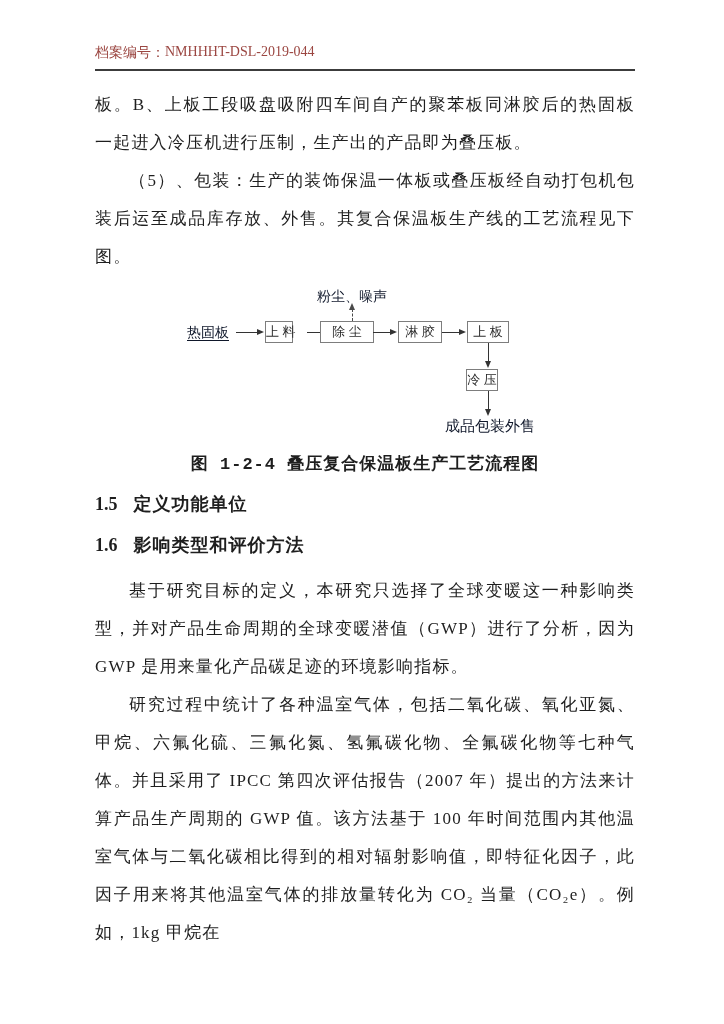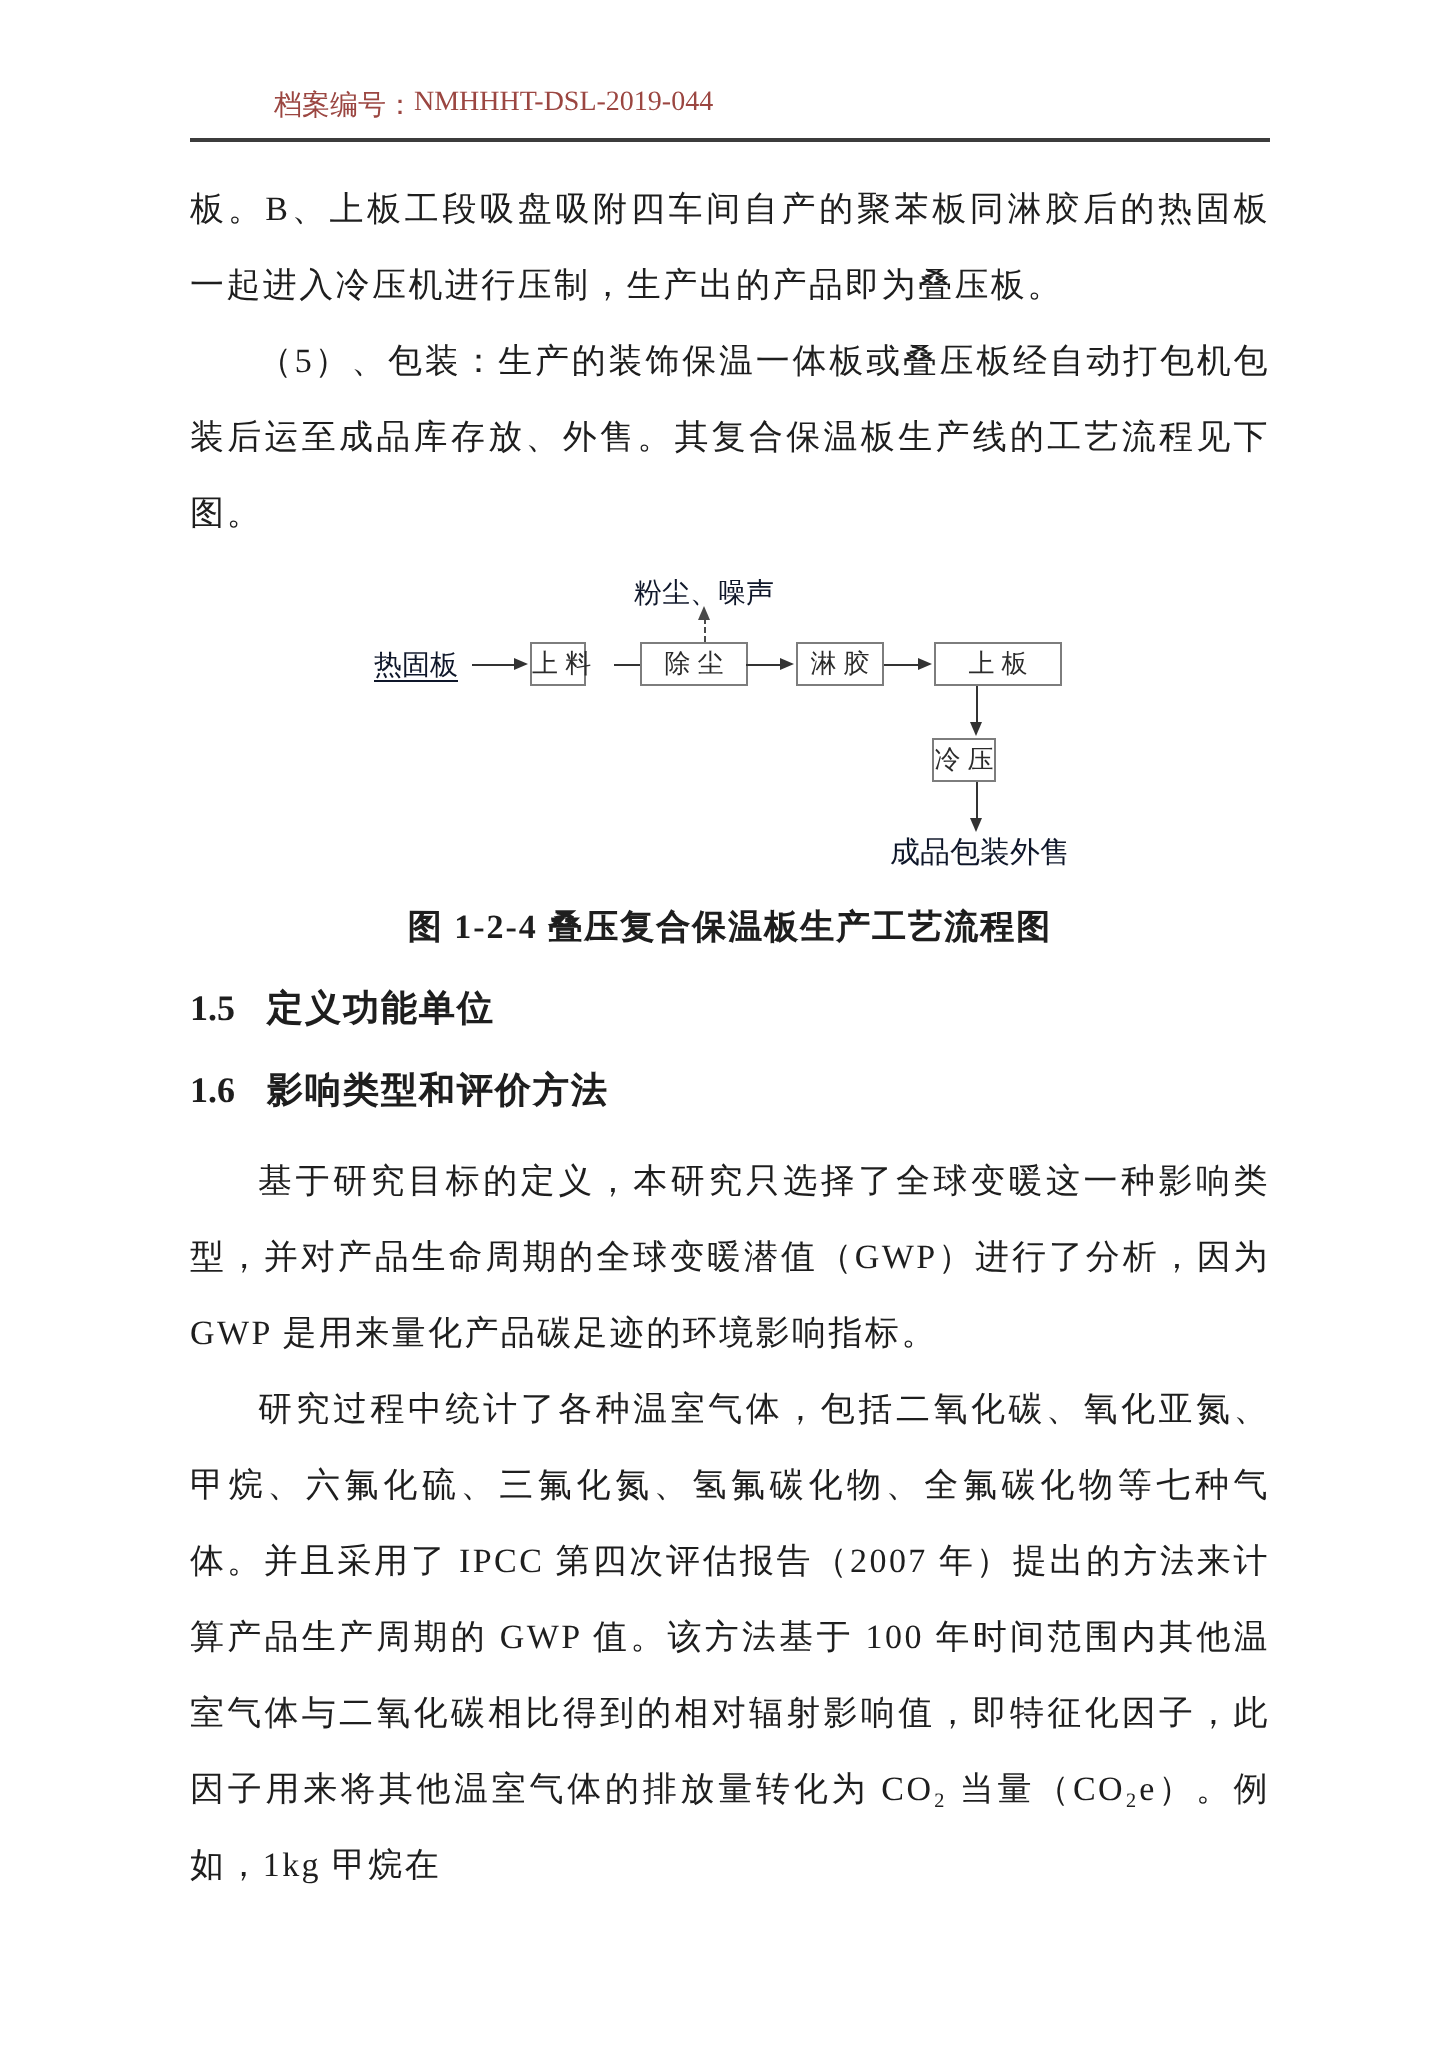--- a/index.html
+++ b/index.html
@@ -18,21 +18,21 @@
     position:relative;
   }
   
   .doc-header {
     display:flex; justify-content:space-between; align-items:flex-end;
     color:#9b4641;
     font-size:14px;
     padding-bottom:7px;
     border-bottom:2px solid #3c3c3c;
   }
-  .doc-header .right { display:flex;margin-left:42px; }
+  .doc-header .right { display:flex; }
   
   .body-text {
     font-size:17px;
     line-height:38px;
     text-align:justify;
     letter-spacing:1.2px;
   }
   .para { text-indent:2em; }
   .para-cont { text-indent:0; }
   .bt-first { margin-top:15px; }
@@ -91,20 +91,21 @@
     border-left:3.5px solid transparent;
     border-right:3.5px solid transparent;
   }
   
   .fig-caption {
     text-align:center;
     font-weight:bold;
     font-size:17px;
     letter-spacing:1px;
     margin-top:10px;
+    font-family:Liberation Mono, monospace;
   }
   .sec-heading {
     font-size:18px;
     font-weight:bold;
     letter-spacing:1px;
     margin-top:17px;
     margin-bottom:15px;
   }
   .sec-heading .num { margin-right:16px; letter-spacing:0; }
 </style>
@@ -133,21 +134,21 @@
 
     <div class="fbox" style="left:170px; top:37px; width:28px;">上 料</div>
     <div class="h-arrow" style="left:212px; top:48px; width:17px;"></div>
 
     <div class="fbox" style="left:225px; top:37px; width:54px;">除 尘</div>
     <div class="h-arrow" style="left:278px; top:48px; width:18px;"></div>
 
     <div class="fbox" style="left:303px; top:37px; width:44px;">淋 胶</div>
     <div class="h-arrow" style="left:347px; top:48px; width:18px;"></div>
 
-    <div class="fbox" style="left:372px; top:37px; width:64px;">上 板</div>
+    <div class="fbox" style="left:372px; top:37px; width:42px;">上 板</div>
     <div class="v-arrow" style="left:393px; top:59px; height:19px;"></div>
 
     <div class="fbox" style="left:371px; top:85px; width:32px;">冷 压</div>
     <div class="v-arrow" style="left:393px; top:107px; height:19px;"></div>
 
     <span class="flabel" style="left:350px; top:133px; font-size:15px;">成品包装外售</span>
   </div>
 
   <div class="fig-caption">图 1-2-4 叠压复合保温板生产工艺流程图</div>
 

